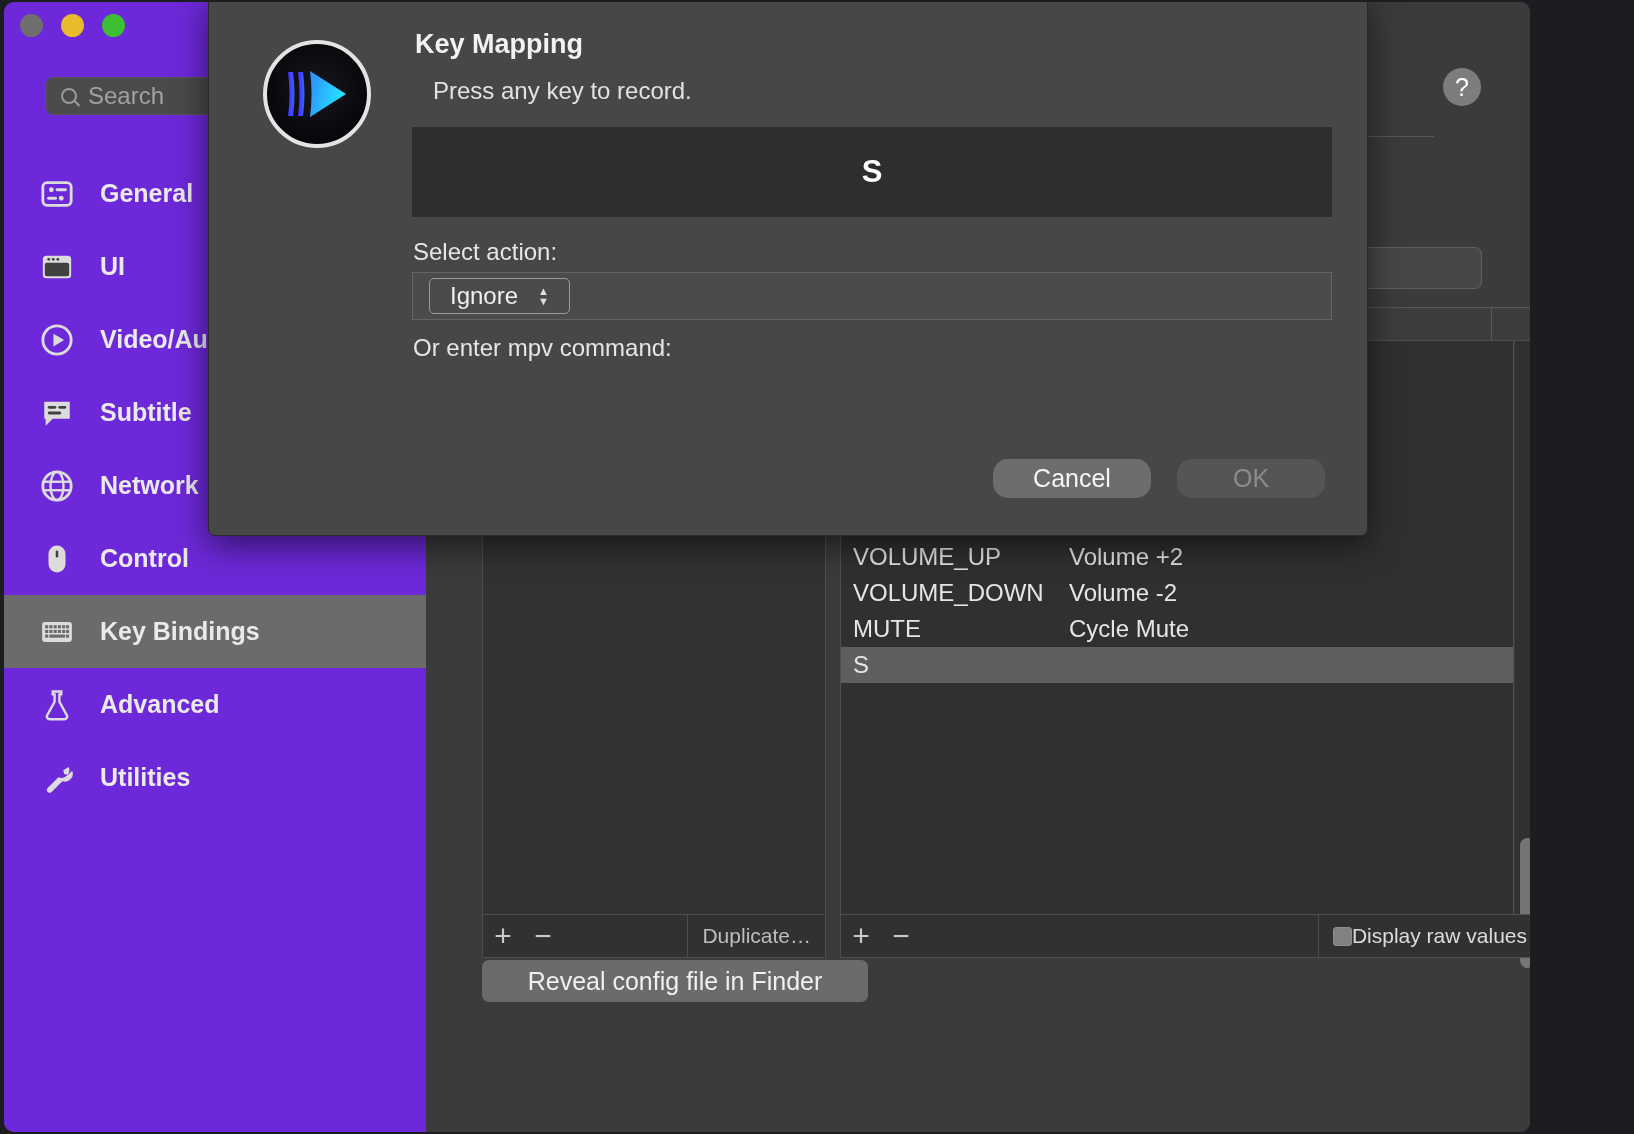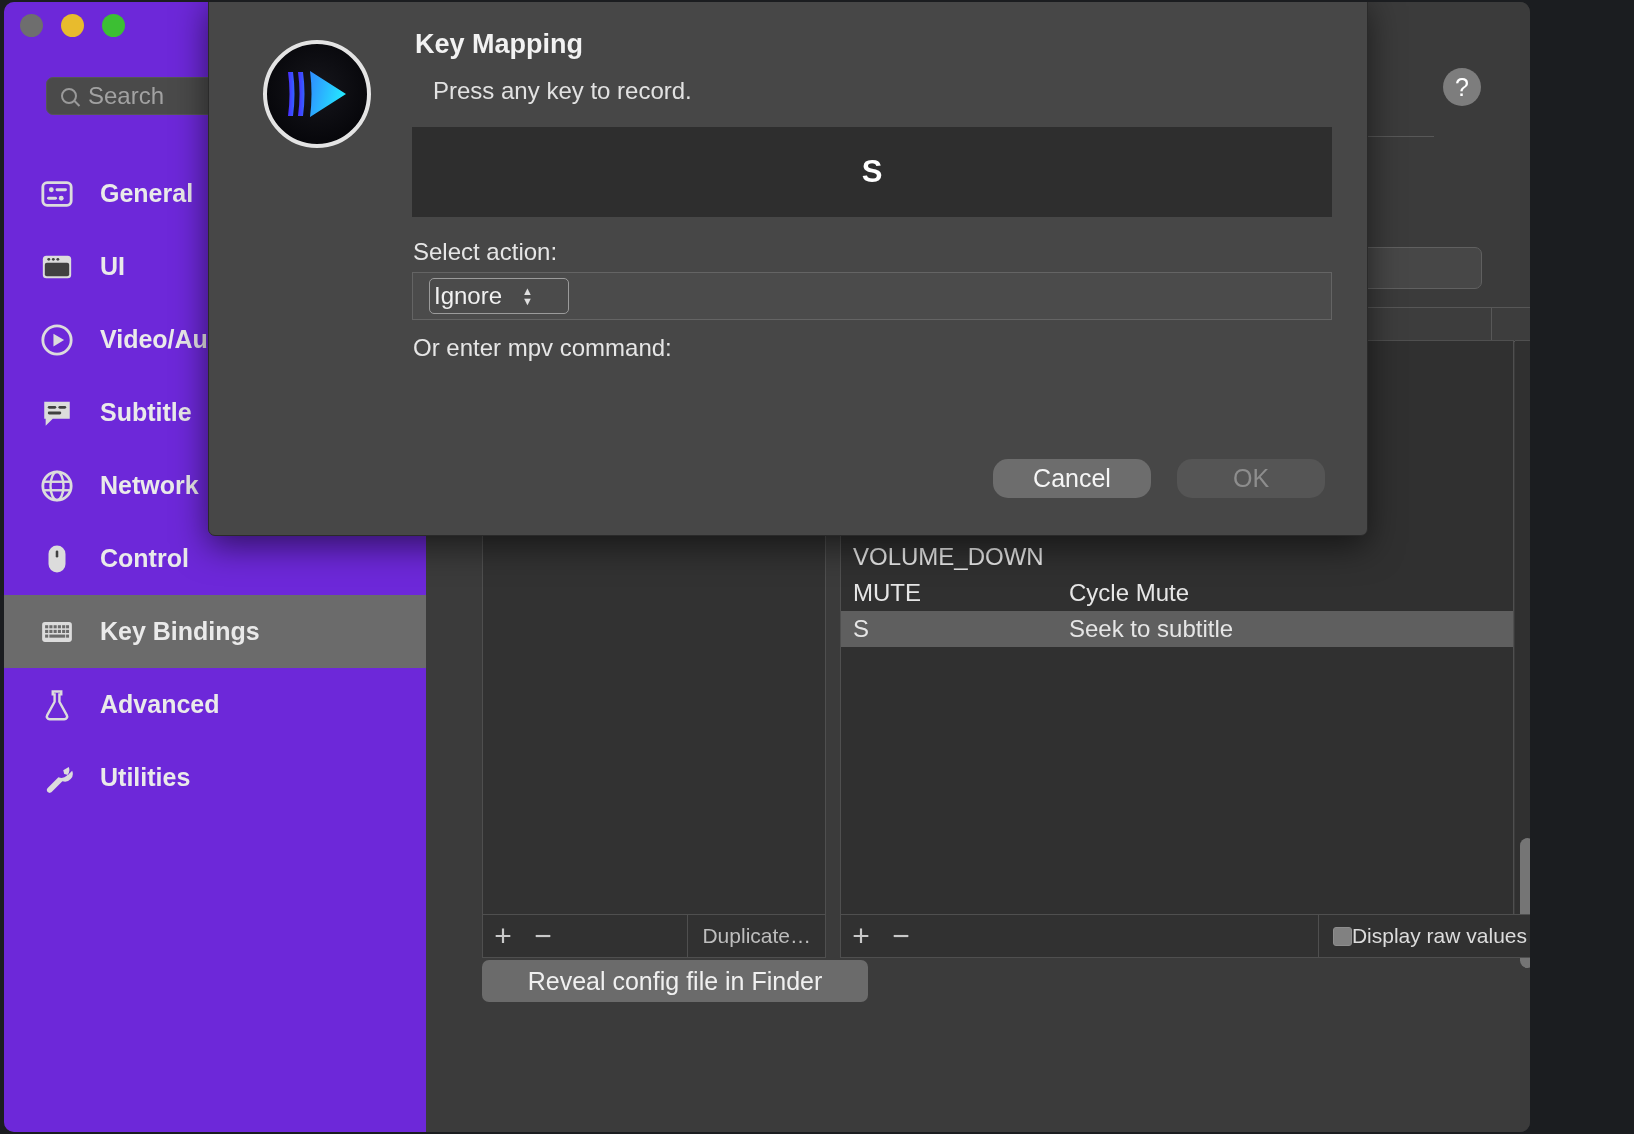--- a/index.html
+++ b/index.html
@@ -206,21 +206,21 @@
   #action-row {
     position: absolute; left: 203px; top: 275px;
     width: 920px; height: 48px;
     background: #4b4b4b; border: 1px solid #646464;
     display: flex; align-items: center; padding-left: 16px;
   }
   #action-select {
     height: 36px; min-width: 140px;
     border: 1px solid #9b9b9b; border-radius: 5px;
     display: flex; align-items: center;
-    padding: 0 4px; gap: 20px;
+    padding: 0 20px; gap: 20px;
     color: #f0f0f0; font-size: 24px;
   }
   #action-select .chev {
     display: flex; flex-direction: column; gap: 3px;
     color: #e0e0e0; font-size: 11px; line-height: 7px;
   }
   #lbl-cmd {
     position: absolute; left: 204px; top: 337px;
     color: #e6e6e6; font-size: 24px;
   }
@@ -408,29 +408,33 @@
         </div>
         <div class="kb-row">
           <span class="kb-key">NEXT</span>
           <span class="kb-act">Next media</span>
         </div>
         <div class="kb-row">
           <span class="kb-key">PREV</span>
           <span class="kb-act">Previous media</span>
         </div>
         <div class="kb-row">
+          <span class="kb-key">VOLUME_UP</span>
+          <span class="kb-act">Volume +2</span>
+        </div>
+        <div class="kb-row">
           <span class="kb-key">VOLUME_DOWN</span>
+          <span class="kb-act">Volume -2</span>
         </div>
         <div class="kb-row">
           <span class="kb-key">MUTE</span>
           <span class="kb-act">Cycle Mute</span>
         </div>
         <div class="kb-row sel">
           <span class="kb-key">S</span>
-          <span class="kb-act">Seek to  subtitle</span>
         </div>
       </div>
     </div>
 
     <div id="kb-scrollbar">
       <div id="kb-thumb"></div>
     </div>
 
     <div class="toolbar" id="cfg-toolbar">
       <div class="tb-btn">+</div>

